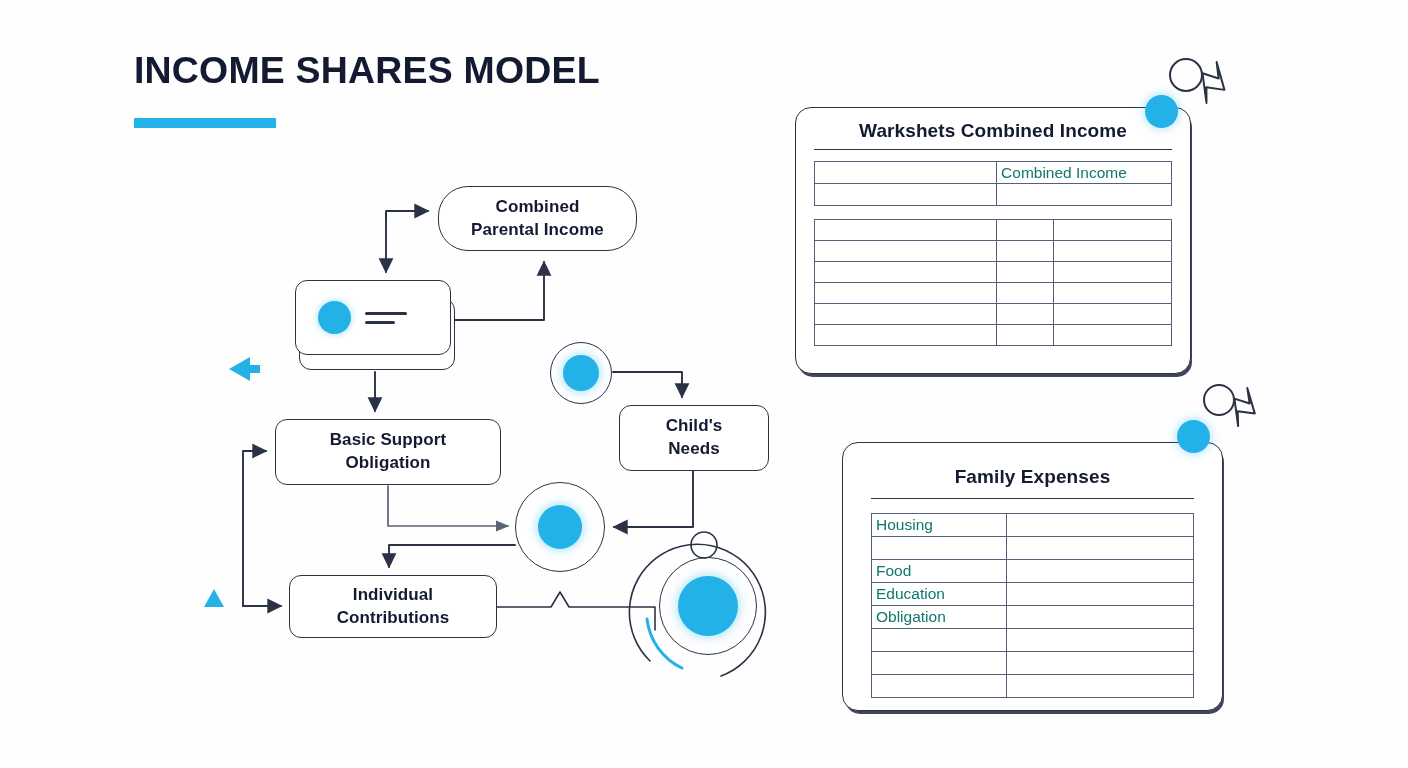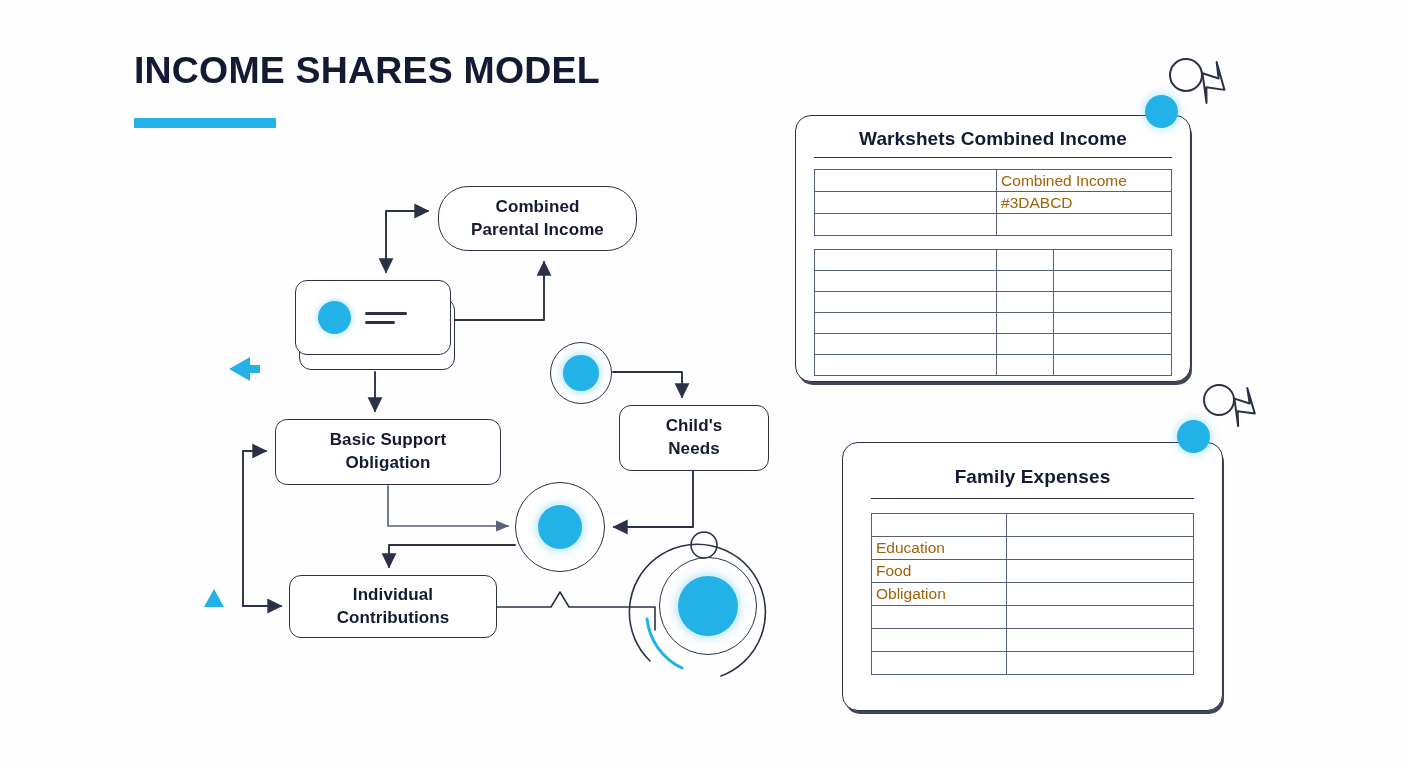--- a/index.html
+++ b/index.html
@@ -188,21 +188,21 @@
   
   .panel {
     position: absolute;
     box-sizing: border-box;
     background: #ffffff;
     border: 1.7px solid #2b3245;
     border-radius: 16px;
     box-shadow: 2px 4px 0 -1px rgba(43,50,69,0.9);
     z-index: 3;
   }
-  #panel-worksheets { left: 778px; top: 115px; width: 396px; height: 267px; }
+  #panel-worksheets { left: 778px; top: 107px; width: 396px; height: 267px; }
   #panel-family-expenses { left: 825px; top: 442px; width: 381px; height: 269px; }
 
   .panel-title {
     text-align: center;
     font-weight: 700;
     font-size: 19px;
     color: #131a32;
     letter-spacing: 0.1px;
   }
   #panel-worksheets .panel-title { margin: 12px 0 0 0; }
@@ -218,21 +218,21 @@
     border-collapse: collapse;
     table-layout: fixed;
     width: calc(100% - 36px);
     margin: 0 18px;
     background: #ffffff;
   }
   table.grid td {
     border: 1.1px solid #555f78;
     padding: 0 0 0 4px;
     font-size: 15.5px;
-    color: #a16207;
+    color: #0f766e;
     font-family: "Liberation Sans", sans-serif;
     vertical-align: middle;
     white-space: nowrap;
     overflow: hidden;
   }
   #tbl-combined-income { margin-top: 11px; }
   #tbl-combined-income td { height: 21px; }
   #tbl-worksheet-rows { margin-top: 13px; }
   #tbl-worksheet-rows td { height: 20px; }
 
@@ -378,24 +378,20 @@
           <col style="width:51%">
           <col style="width:49%">
         </colgroup>
       <tbody>
         <tr>
           <td></td>
           <td>Combined Income</td>
         </tr>
         <tr>
           <td></td>
-          <td>#3DABCD</td>
-        </tr>
-        <tr>
-          <td></td>
           <td></td>
         </tr>
       </tbody>
     </table>
 
     <table class="grid" id="tbl-worksheet-rows">
       <colgroup>
           <col style="width:51%">
           <col style="width:16%">
           <col style="width:33%">
@@ -440,29 +436,33 @@
     <div class="panel-title">Family Expenses</div>
     <div class="panel-rule"></div>
 
     <table class="grid" id="tbl-family-expenses">
       <colgroup>
           <col style="width:42%">
           <col style="width:58%">
         </colgroup>
       <tbody>
         <tr>
-          <td></td>
+          <td>Housing</td>
+          <td></td>
+        </tr>
+        <tr>
+          <td></td>
+          <td></td>
+        </tr>
+        <tr>
+          <td>Food</td>
           <td></td>
         </tr>
         <tr>
           <td>Education</td>
-          <td></td>
-        </tr>
-        <tr>
-          <td>Food</td>
           <td></td>
         </tr>
         <tr>
           <td>Obligation</td>
           <td></td>
         </tr>
         <tr>
           <td></td>
           <td></td>
         </tr>

